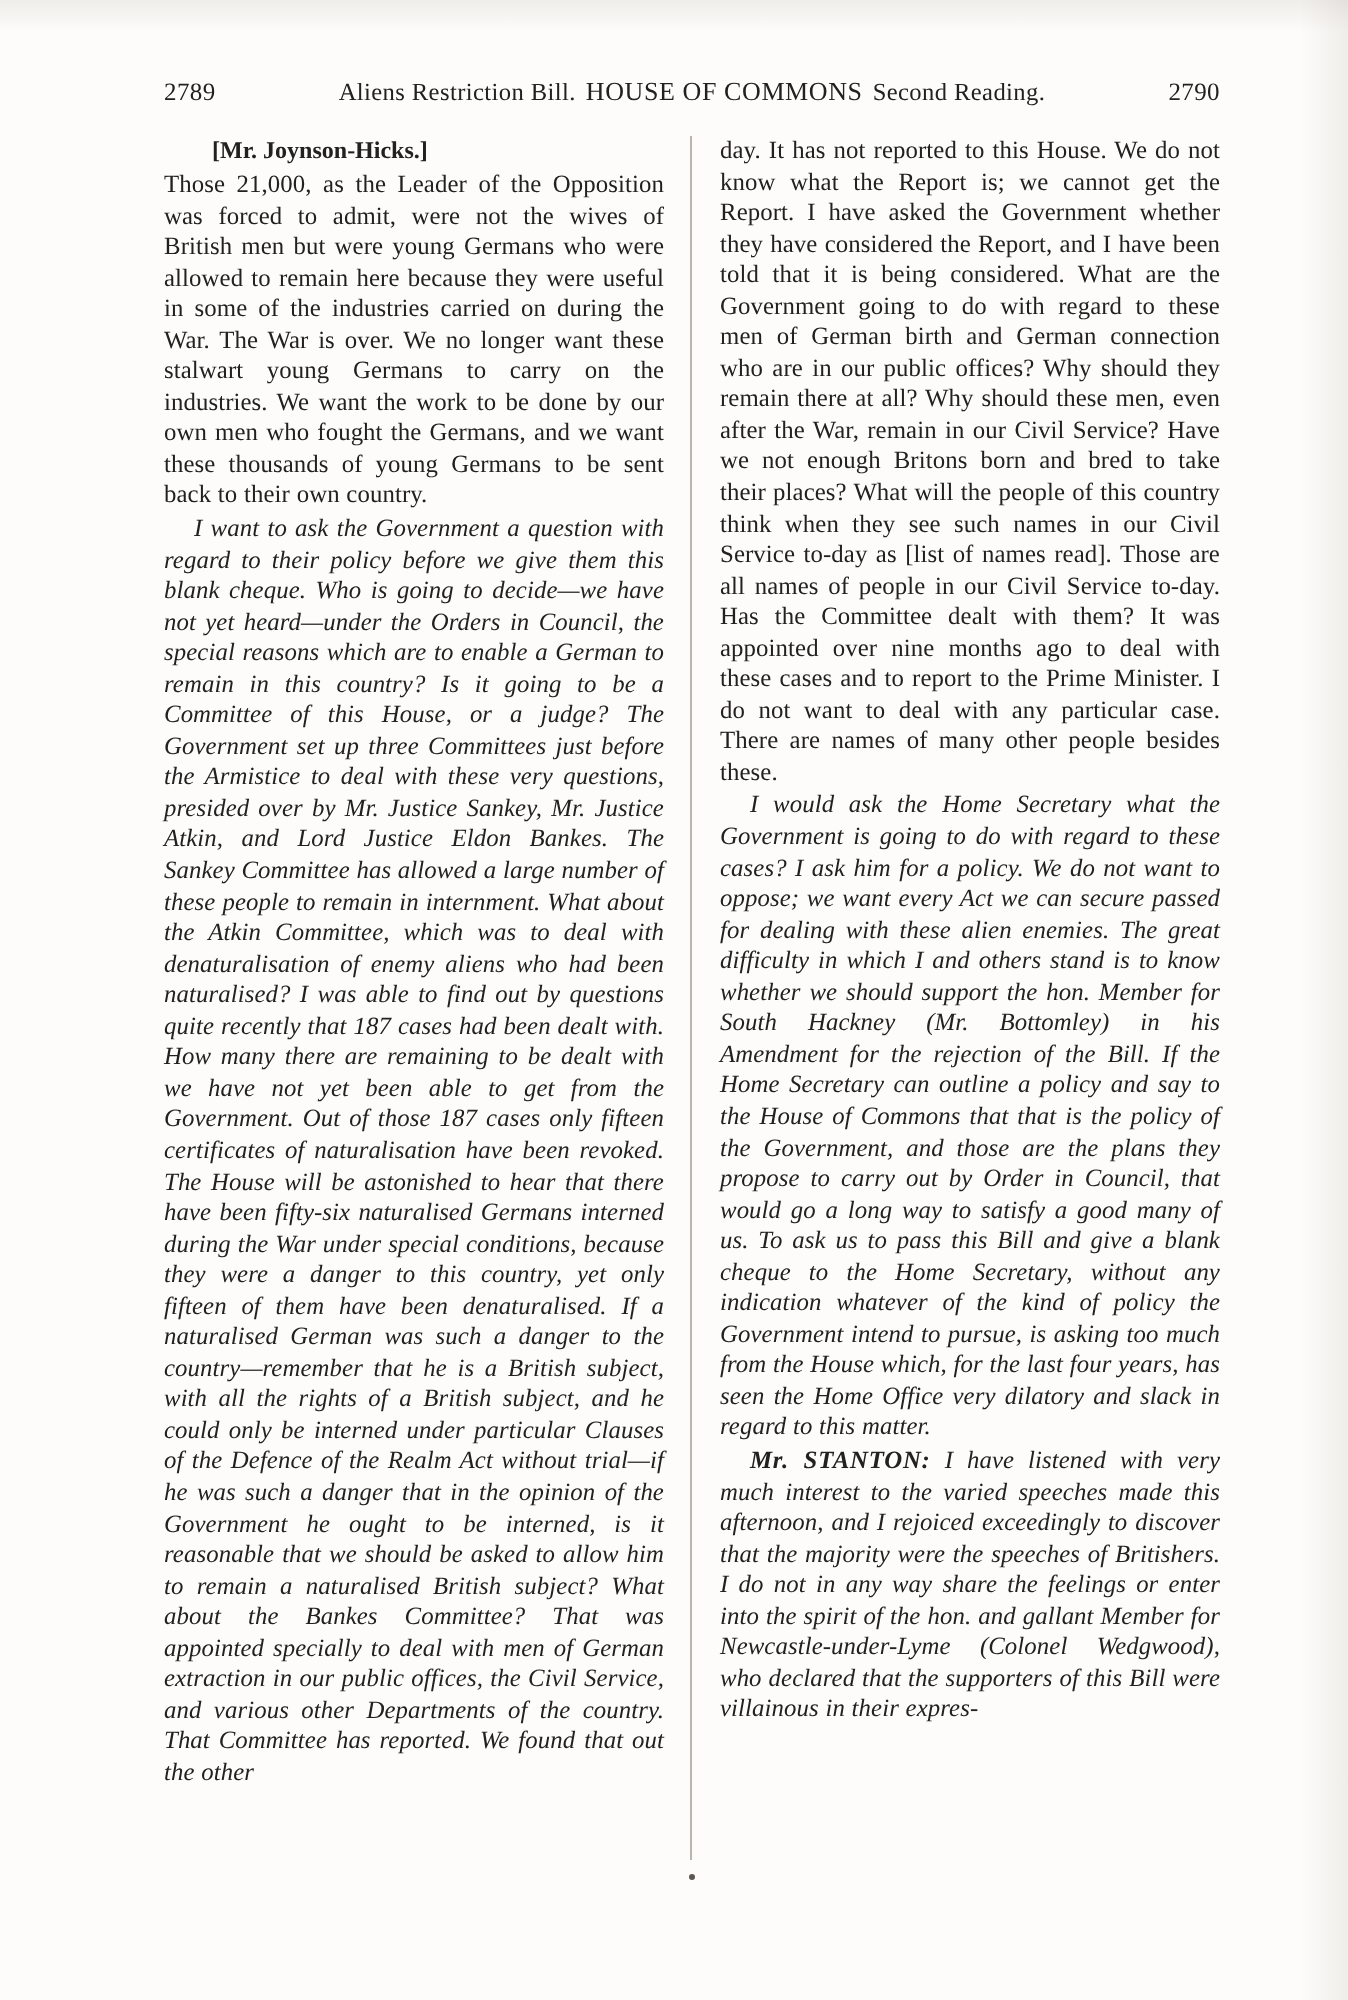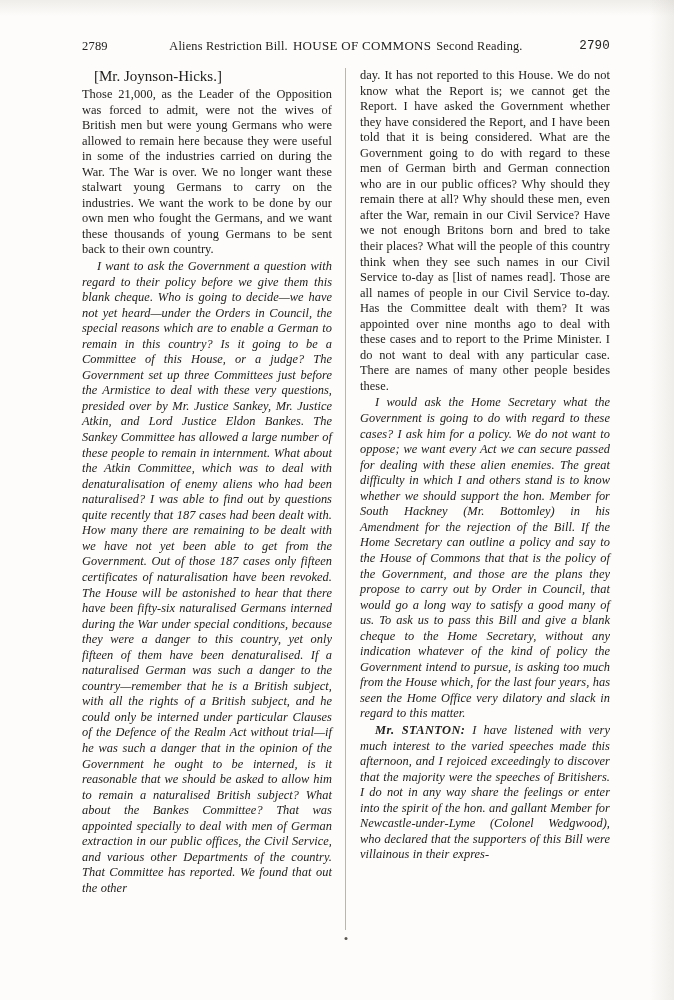--- a/index.html
+++ b/index.html
@@ -23,37 +23,36 @@
   .page-inner {
     position: absolute;
     left: 82px;
     top: 38px;
     width: 528px;
     height: 920px;
   }
   
   .running-head {
     display: flex;
-    align-items: center;
+    align-items: flex-end;
     width: 100%;
     font-size: 12.5px;
     letter-spacing: 0.2px;
     margin-bottom: 14px;
     white-space: nowrap;
   }
   .rh-page-left {
     font-size: 12.5px;
     width: 42px;
     text-align: left;
   }
   .rh-page-right {
     font-size: 12.5px;
     width: 42px;
     text-align: right;
-    font-family: Liberation Mono, monospace;
   }
   .rh-center {
     flex: 1;
     text-align: center;
     display: flex;
     justify-content: center;
     align-items: baseline;
     gap: 5px;
   }
   .rh-italic {
@@ -74,23 +73,24 @@
     position: relative;
   }
   .col-left {
     padding-right: 13px;
     border-right: 1px solid #b9b6b0;
   }
   .col-right {
     padding-left: 14px;
   }
   .speaker-line {
-    font-size: 15px;
+    font-size: 12px;
     margin-bottom: 2px;
-    margin-left: 12px;
+    margin-left: 24px;
+    font-weight: bold;
   }
   p.para {
     margin: 0;
     font-size: 12.4px;
     line-height: 15.55px;
     text-align: justify;
     text-justify: inter-word;
     text-indent: 15px;
     letter-spacing: 0.05px;
     word-spacing: 0.2px;

